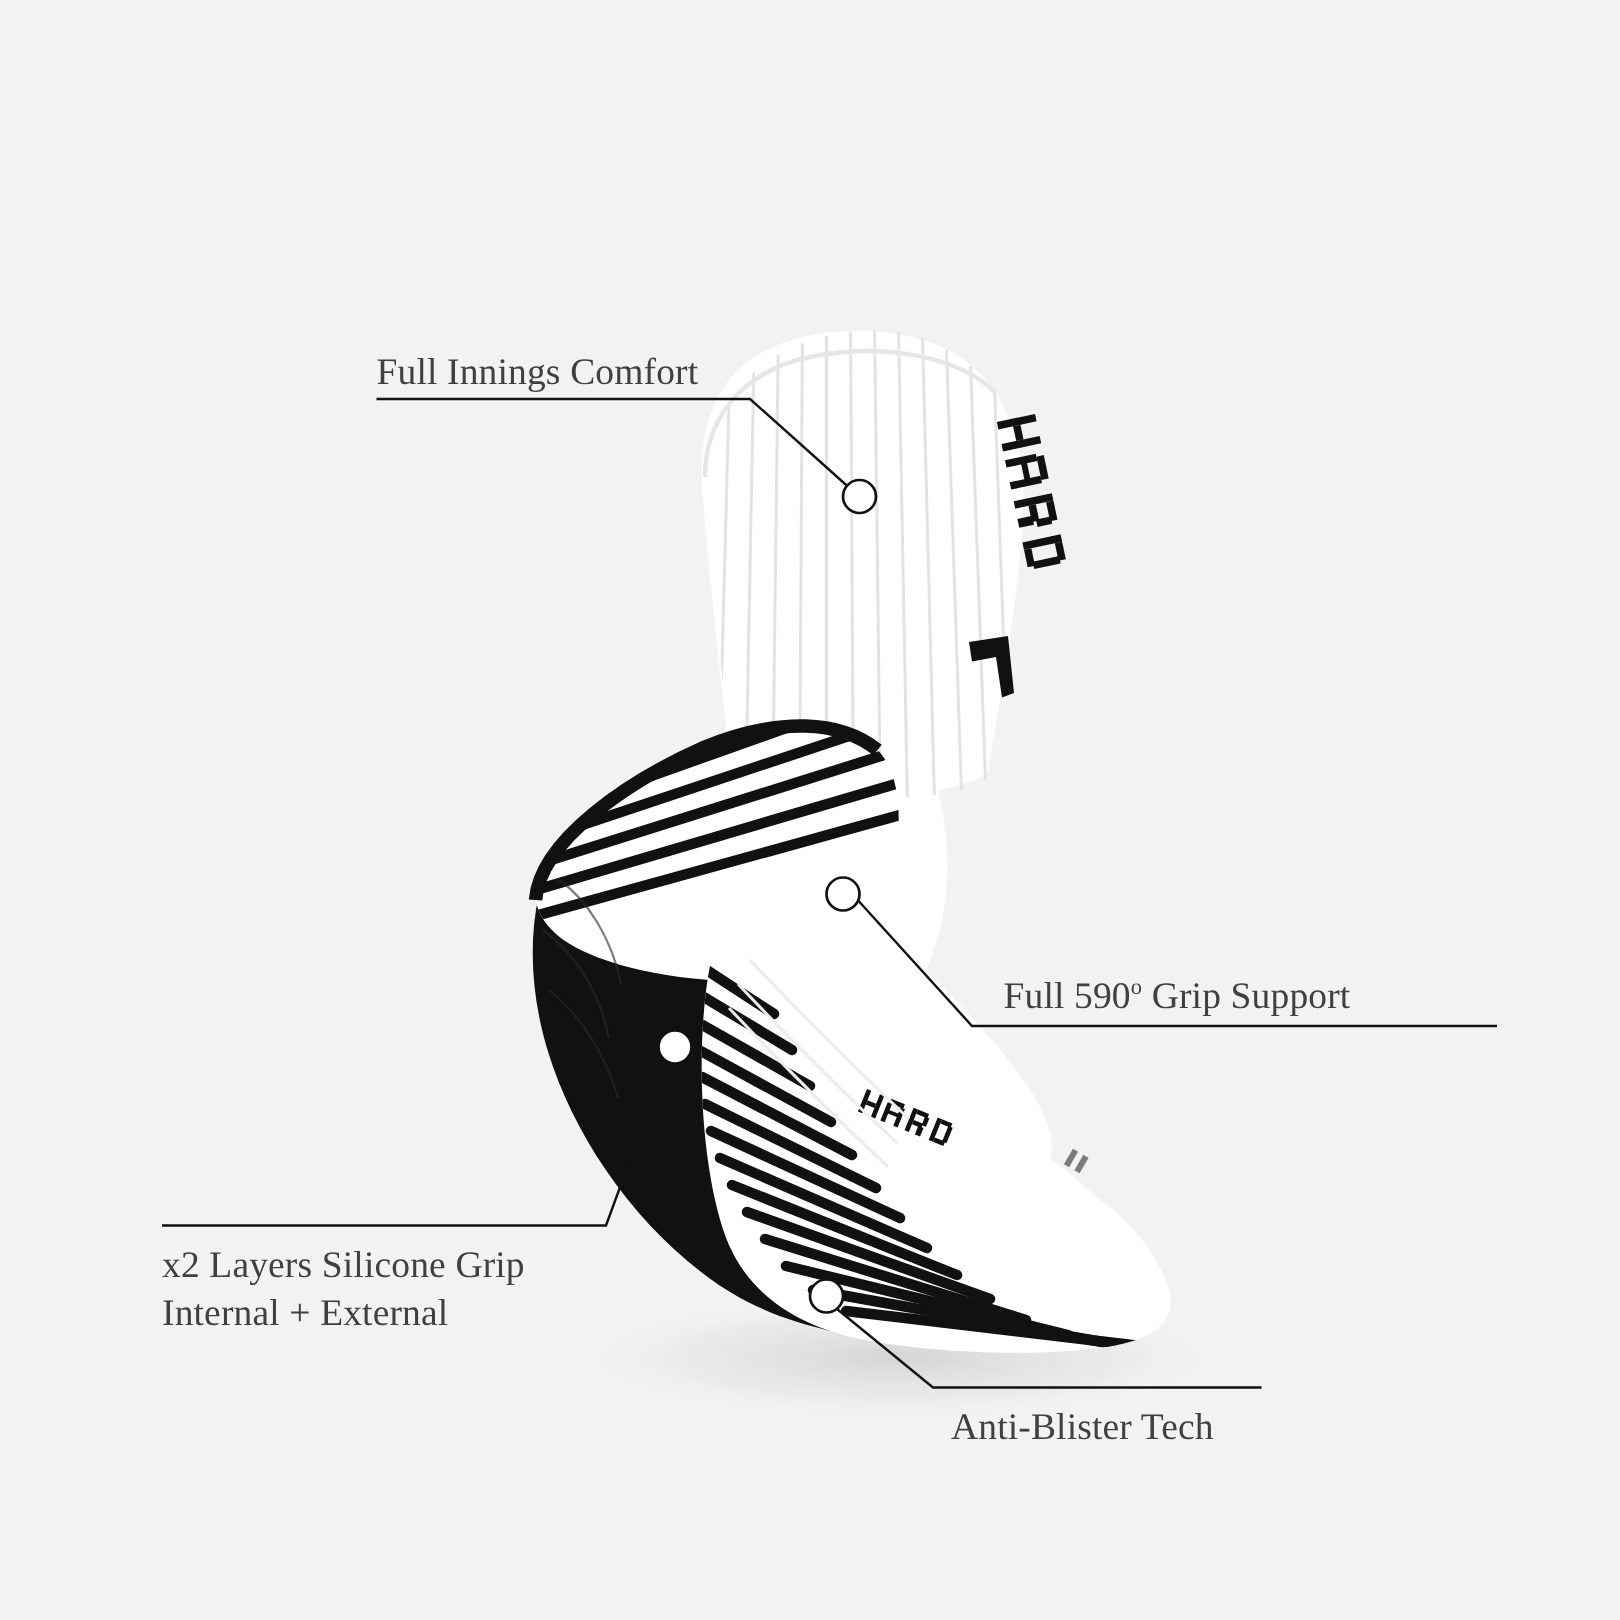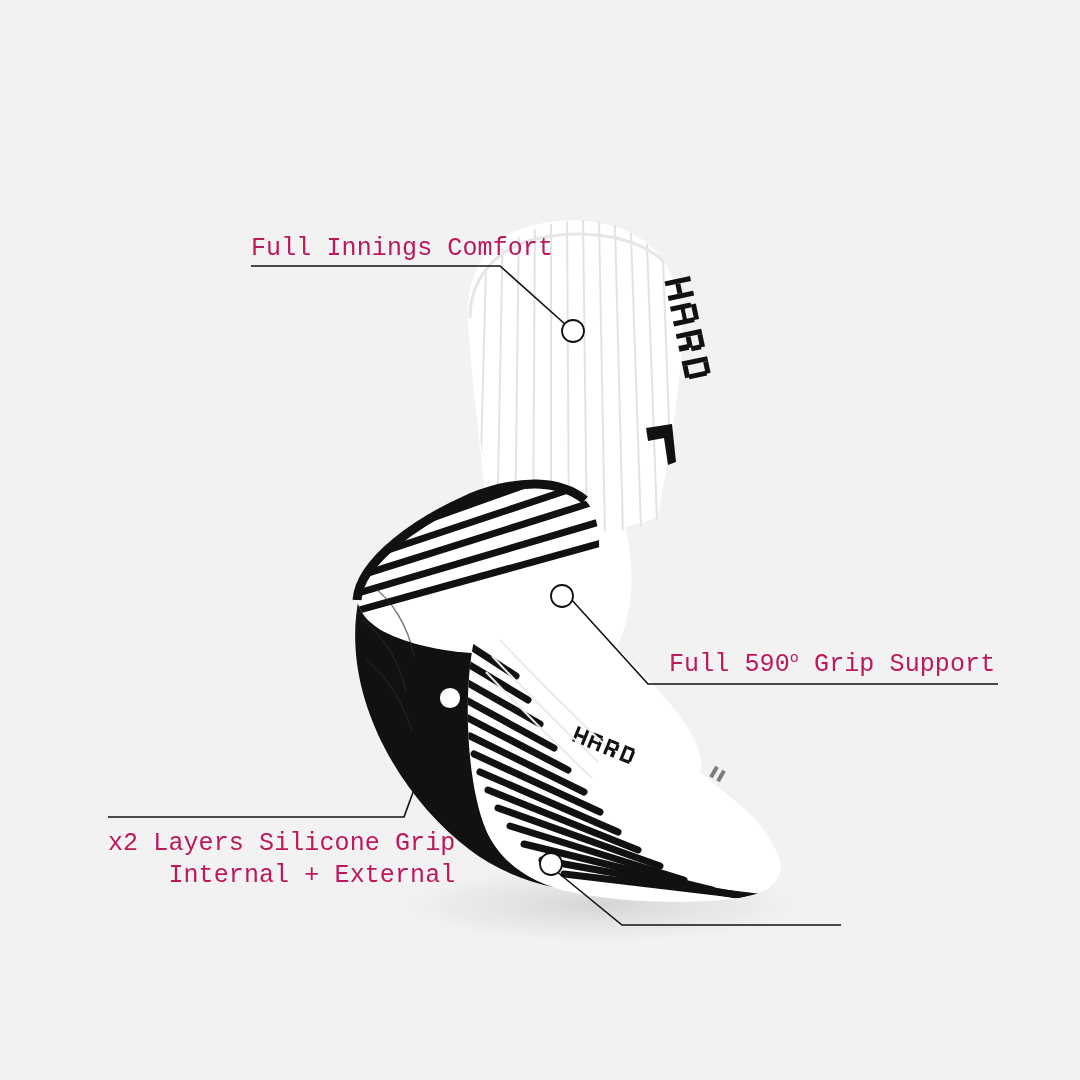--- a/index.html
+++ b/index.html
@@ -16,39 +16,38 @@
     height: 1080px;
     background: #f2f2f2;
     overflow: hidden;
   }
   #scene {
     position: absolute;
     inset: 0;
   }
   .callout-label {
     position: absolute;
-    font-family: Liberation Mono, monospace;
+    font-family: Liberation Serif, serif;
     font-size: 25px;
-    color: #be185d;
+    color: #404040;
     line-height: 1.28;
     white-space: pre;
     letter-spacing: 0.1px;
   }
   #label-comfort {
     left: 251px;
     top: 233px;
   }
   #label-ankle {
     left: 669px;
     top: 649px;
   }
   #label-grip {
     left: 108px;
     top: 828px;
-    text-align: right;
   }
   #label-blister {
     left: 634px;
     top: 936px;
   }
   .sup-deg {
     font-size: 15px;
     vertical-align: super;
     line-height: 0;
   }
@@ -245,14 +244,15 @@
       <circle cx="551" cy="864" r="11" fill="#ffffff" stroke="#111111" stroke-width="1.8"></circle>
     </g>
   </svg>
 
   <div class="callout-label" id="label-comfort">Full Innings Comfort</div>
 
   <div class="callout-label" id="label-ankle"><span>Full 590</span><span class="sup-deg">o</span><span> Grip Support</span></div>
 
   <div class="callout-label" id="label-grip"><span>x2 Layers Silicone Grip</span><br><span>Internal + External</span></div>
 
+  <div class="callout-label" id="label-blister">Anti-Blister Tech</div>
 
 </div>
 
 </body></html>

